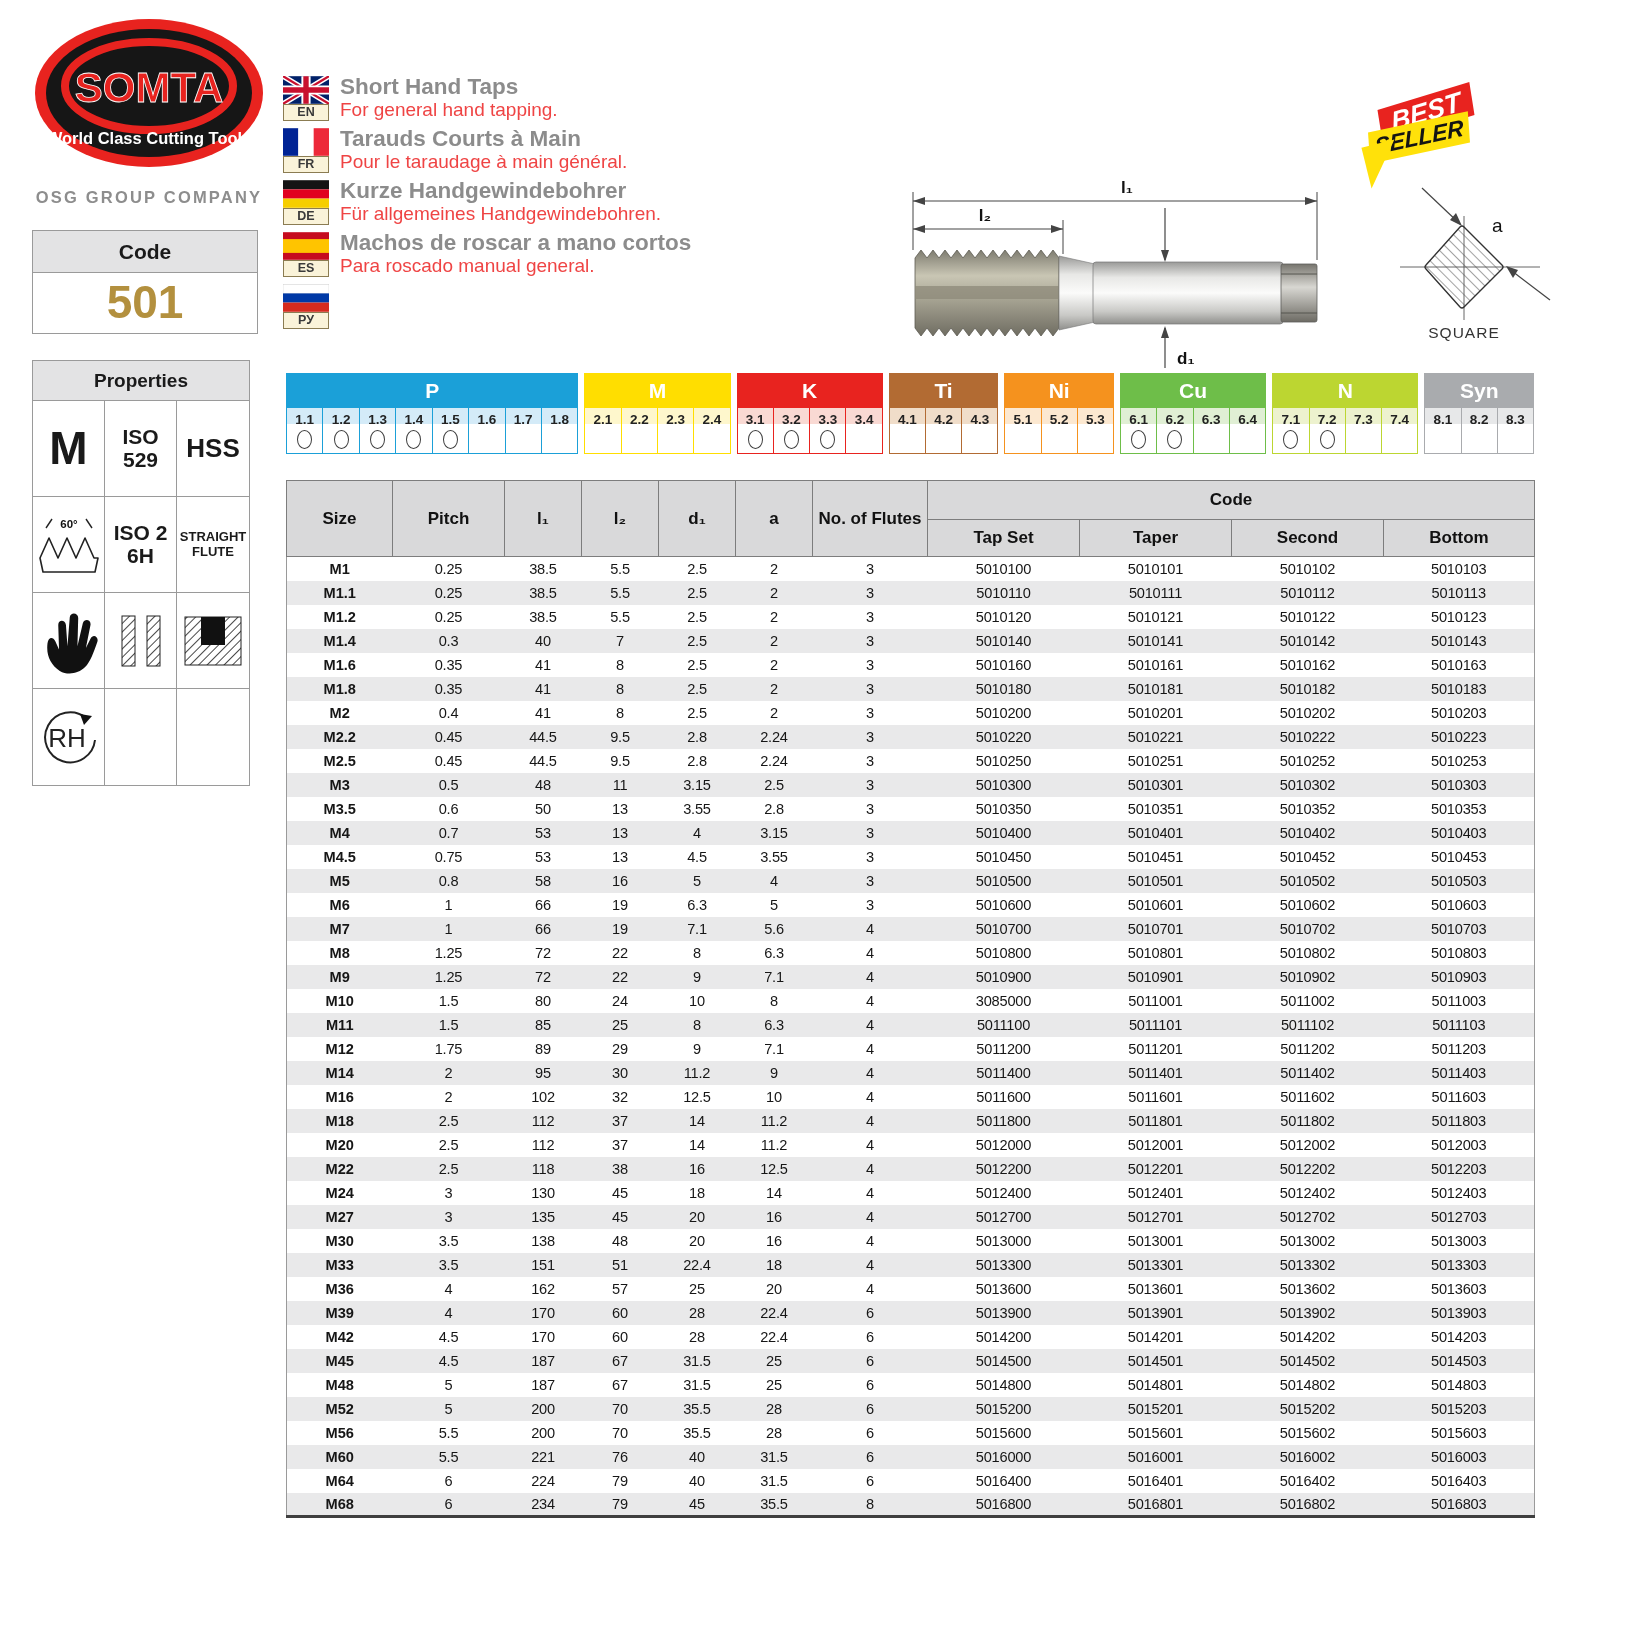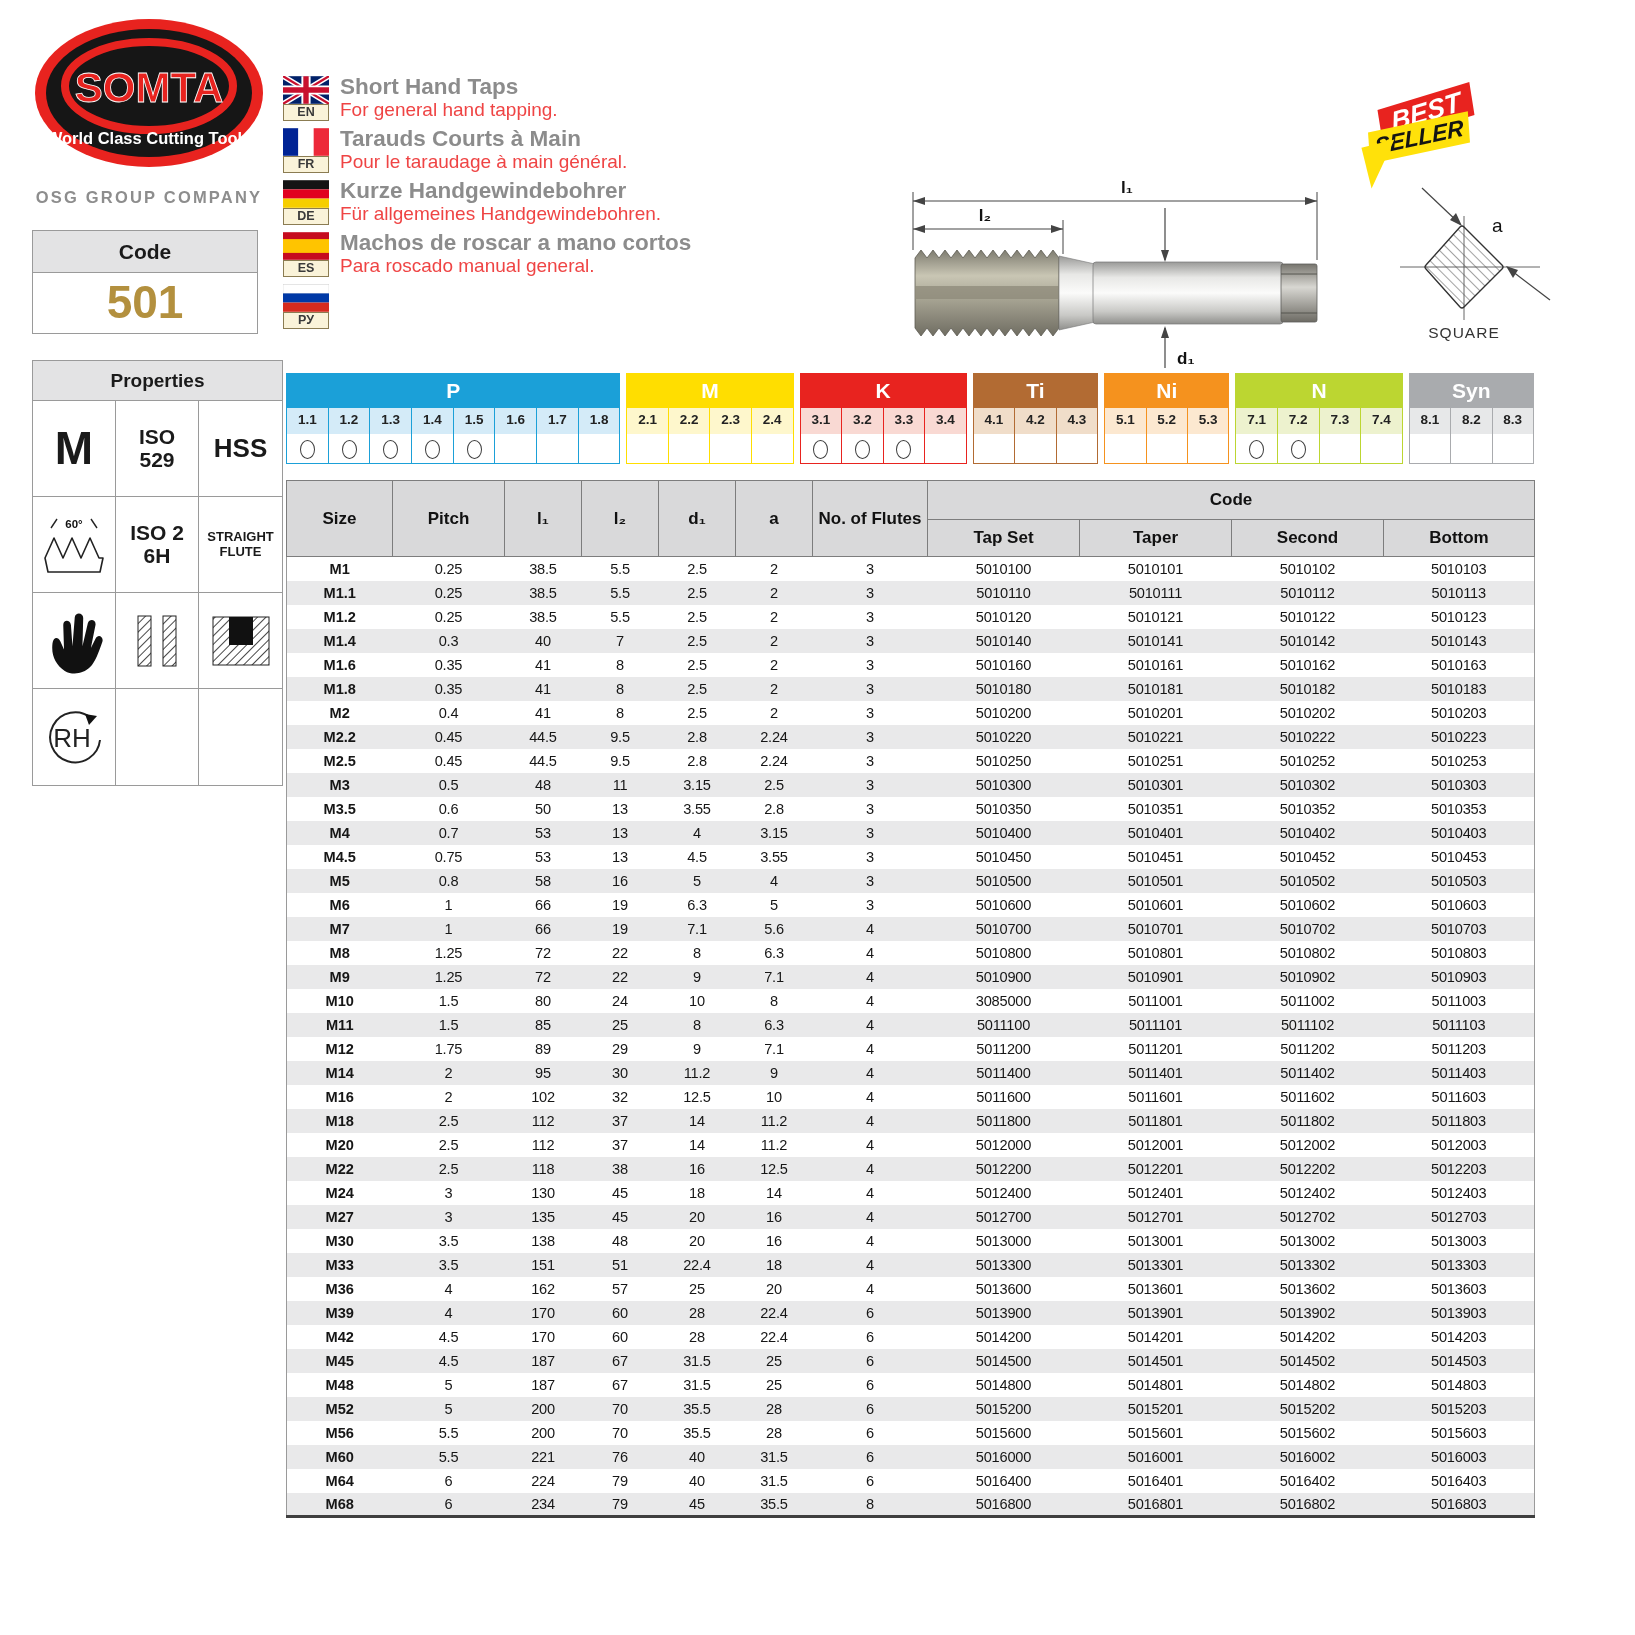--- a/index.html
+++ b/index.html
@@ -15,21 +15,21 @@
   #logo-block { left:30px; top:16px; width:238px; text-align:center; }
   #osg-text { margin-top:10px; color:#8d8d8d; font-size:16.5px; letter-spacing:2.2px; font-weight:600; white-space:nowrap; }
 
   
   #code-box { left:32px; top:230px; width:226px; border:1px solid #9a9a9a; background:#fff; }
   .panel-header { background:#e3e3e4; border-bottom:1px solid #9a9a9a; text-align:center; font-weight:bold; }
   #code-box .panel-header { height:42px; line-height:42px; font-size:21px; }
   #code-value { height:60px; line-height:58px; text-align:center; font-size:46px; font-weight:bold; color:#b3903e; }
 
   
-  #properties-box { left:32px; top:360px; width:251px; border:1px solid #9a9a9a; background:#fff; }
+  #properties-box { left:32px; top:360px; width:218px; border:1px solid #9a9a9a; background:#fff; }
   #properties-box .panel-header { height:40px; line-height:40px; font-size:19px; }
   .prop-grid { display:grid; grid-template-columns:1fr 1fr 1fr; }
   .prop-cell {
     height:96px; border-right:1px solid #9a9a9a; border-bottom:1px solid #9a9a9a;
     display:flex; align-items:center; justify-content:center; text-align:center;
     font-weight:bold; white-space:pre-line; line-height:1.08;
   }
   .prop-cell:nth-child(3n) { border-right:none; }
   .prop-grid .prop-cell:nth-last-child(-n+3) { border-bottom:none; }
   .pc-big { font-size:46px; }
@@ -69,21 +69,21 @@
   .badge-tail {
     width:0; height:0; border-top:42px solid #ffe10a; border-right:34px solid transparent;
     transform:rotate(-14deg); margin:-10px 0 0 -12px;
   }
 
   
   #materials-band { left:286px; top:373px; width:1248px; display:flex; gap:6px; }
   .mat-group { display:flex; flex-direction:column; }
   .mat-header { height:35px; line-height:35px; text-align:center; color:#fff; font-weight:bold; font-size:21px; }
   .mat-cells, .mat-circles { display:flex; }
-  .mat-cells { height:26px; }
+  .mat-cells { height:16px; }
   .mat-circles { height:30px; background:#fff; }
   .mat-cell { flex:1; text-align:center; font-size:13.5px; font-weight:bold; line-height:24px; color:#222; }
   .mat-circ { flex:1; display:flex; align-items:center; justify-content:center; }
   .circ { width:15px; height:19px; border:1.6px solid #3c3c3c; border-radius:50%; margin-top:2px; }
 
   
   #main-table { left:286px; top:480px; width:1248px; }
   table { border-collapse:collapse; width:100%; table-layout:fixed; }
   thead th {
     background:#d9d9da; border:1px solid #7d7d7d; font-size:17px; font-weight:bold; color:#111;
@@ -423,20 +423,39 @@
     <div class="mat-group" style="flex-grow: 3; flex-basis: 0px;">
       <div class="mat-header" style="background: rgb(245, 146, 30);">Ni</div>
       <div class="mat-cells" style="background: rgb(252, 232, 208); border-left: 1px solid rgb(245, 146, 30); border-right: 1px solid rgb(245, 146, 30);">
         <div class="mat-cell" style="border-right: 1px solid rgb(245, 146, 30);">5.1</div>
         <div class="mat-cell" style="border-right: 1px solid rgb(245, 146, 30);">5.2</div>
         <div class="mat-cell">5.3</div>
       </div>
       <div class="mat-circles" style="border-left: 1px solid rgb(245, 146, 30); border-right: 1px solid rgb(245, 146, 30); border-bottom: 1px solid rgb(245, 146, 30);">
         <div class="mat-circ" style="border-right: 1px solid rgb(245, 146, 30);"></div>
         <div class="mat-circ" style="border-right: 1px solid rgb(245, 146, 30);"></div>
+        <div class="mat-circ"></div>
+      </div>
+    </div>
+    <div class="mat-group" style="flex-grow: 4; flex-basis: 0px;">
+      <div class="mat-header" style="background: rgb(110, 190, 73);">Cu</div>
+      <div class="mat-cells" style="background: rgb(224, 239, 212); border-left: 1px solid rgb(110, 190, 73); border-right: 1px solid rgb(110, 190, 73);">
+        <div class="mat-cell" style="border-right: 1px solid rgb(110, 190, 73);">6.1</div>
+        <div class="mat-cell" style="border-right: 1px solid rgb(110, 190, 73);">6.2</div>
+        <div class="mat-cell" style="border-right: 1px solid rgb(110, 190, 73);">6.3</div>
+        <div class="mat-cell">6.4</div>
+      </div>
+      <div class="mat-circles" style="border-left: 1px solid rgb(110, 190, 73); border-right: 1px solid rgb(110, 190, 73); border-bottom: 1px solid rgb(110, 190, 73);">
+        <div class="mat-circ" style="border-right: 1px solid rgb(110, 190, 73);">
+          <span class="circ"></span>
+        </div>
+        <div class="mat-circ" style="border-right: 1px solid rgb(110, 190, 73);">
+          <span class="circ"></span>
+        </div>
+        <div class="mat-circ" style="border-right: 1px solid rgb(110, 190, 73);"></div>
         <div class="mat-circ"></div>
       </div>
     </div>
     <div class="mat-group" style="flex-grow: 4; flex-basis: 0px;">
       <div class="mat-header" style="background: rgb(188, 214, 49);">N</div>
       <div class="mat-cells" style="background: rgb(237, 242, 206); border-left: 1px solid rgb(188, 214, 49); border-right: 1px solid rgb(188, 214, 49);">
         <div class="mat-cell" style="border-right: 1px solid rgb(188, 214, 49);">7.1</div>
         <div class="mat-cell" style="border-right: 1px solid rgb(188, 214, 49);">7.2</div>
         <div class="mat-cell" style="border-right: 1px solid rgb(188, 214, 49);">7.3</div>
         <div class="mat-cell">7.4</div>

